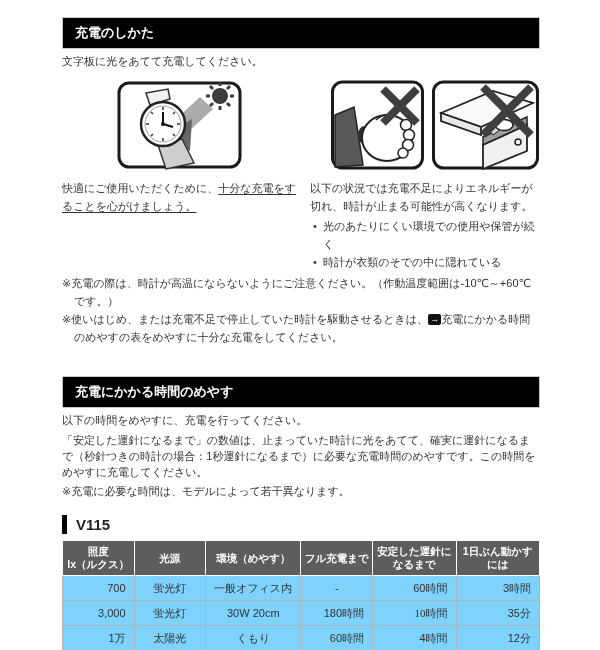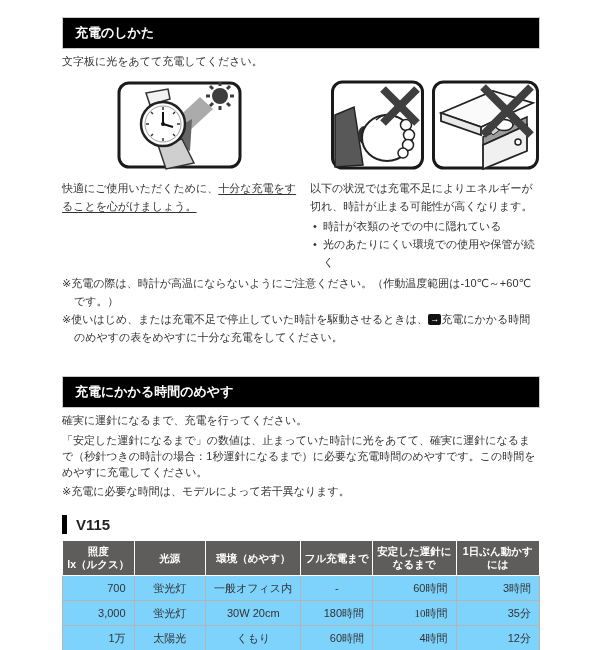--- a/index.html
+++ b/index.html
@@ -153,36 +153,36 @@
       </div>
     </div>
 
     <div class="cols">
       <div class="col-left">
         <p class="body-text"><span>快適にご使用いただくために、</span><span class="u">十分な充電をすることを心がけましょう。</span></p>
       </div>
       <div class="col-right">
         <p class="body-text">以下の状況では充電不足によりエネルギーが切れ、時計が止まる可能性が高くなります。</p>
         <ul class="bullets">
+          <li><span>光のあたりにくい環境での使用や保管が続く</span></li>
           <li><span>時計が衣類のそでの中に隠れている</span></li>
-          <li><span>光のあたりにくい環境での使用や保管が続く</span></li>
         </ul>
       </div>
     </div>
 
     <div class="notes">
       <p class="note">※充電の際は、時計が高温にならないようにご注意ください。（作動温度範囲は-10℃～+60℃です。）</p>
       <p class="note"><span>※使いはじめ、または充電不足で停止していた時計を駆動させるときは、</span><span><span class="jump-icon">→</span><span class="link-text">充電にかかる時間のめやす</span></span><span>の表をめやすに十分な充電をしてください。</span></p>
     </div>
 
     <div class="bar sec2">
       <span>充電にかかる時間のめやす</span>
     </div>
 
-    <p class="intro">確実に運針になるまで、充電を行ってください。</p>
+    <p class="intro">以下の時間をめやすに、充電を行ってください。</p>
     <p class="desc">「安定した運針になるまで」の数値は、止まっていた時計に光をあてて、確実に運針になるまで（秒針つきの時計の場合：1秒運針になるまで）に必要な充電時間のめやすです。この時間をめやすに充電してください。</p>
     <p class="note-single">※充電に必要な時間は、モデルによって若干異なります。</p>
 
     <div class="model-heading">
       <span>V115</span>
     </div>
 
     <table class="ct">
         <colgroup>
           <col style="width: 15%;">

